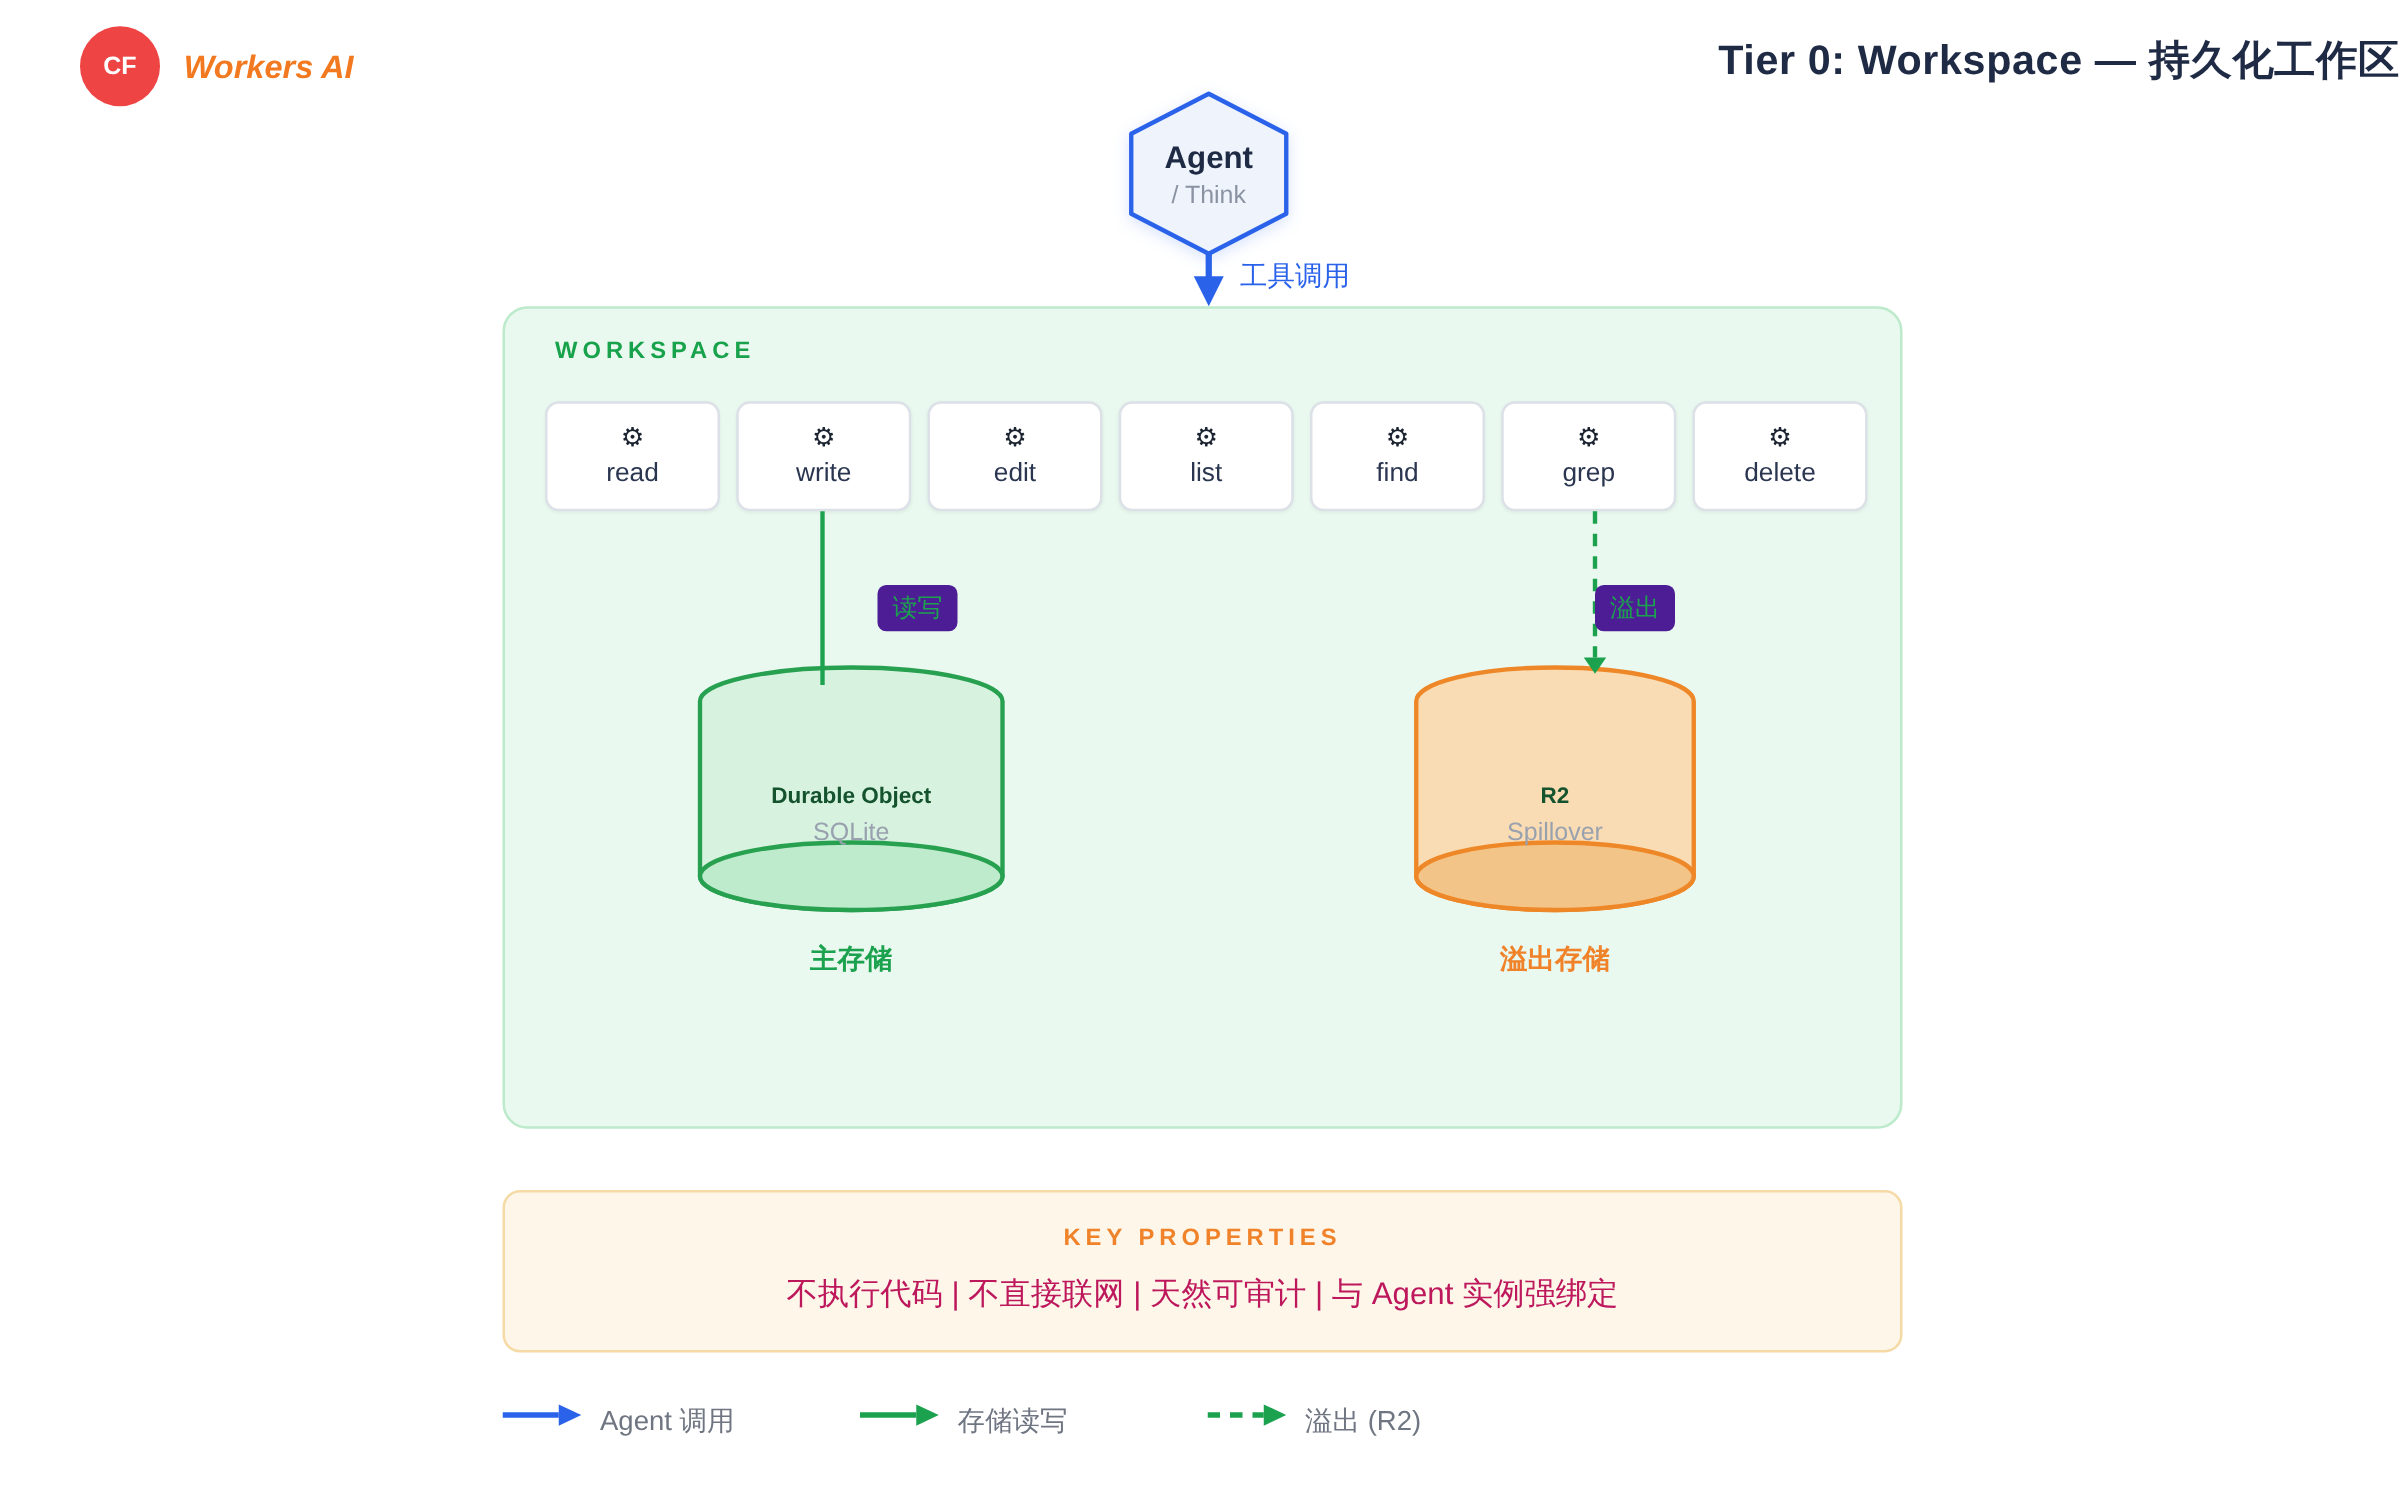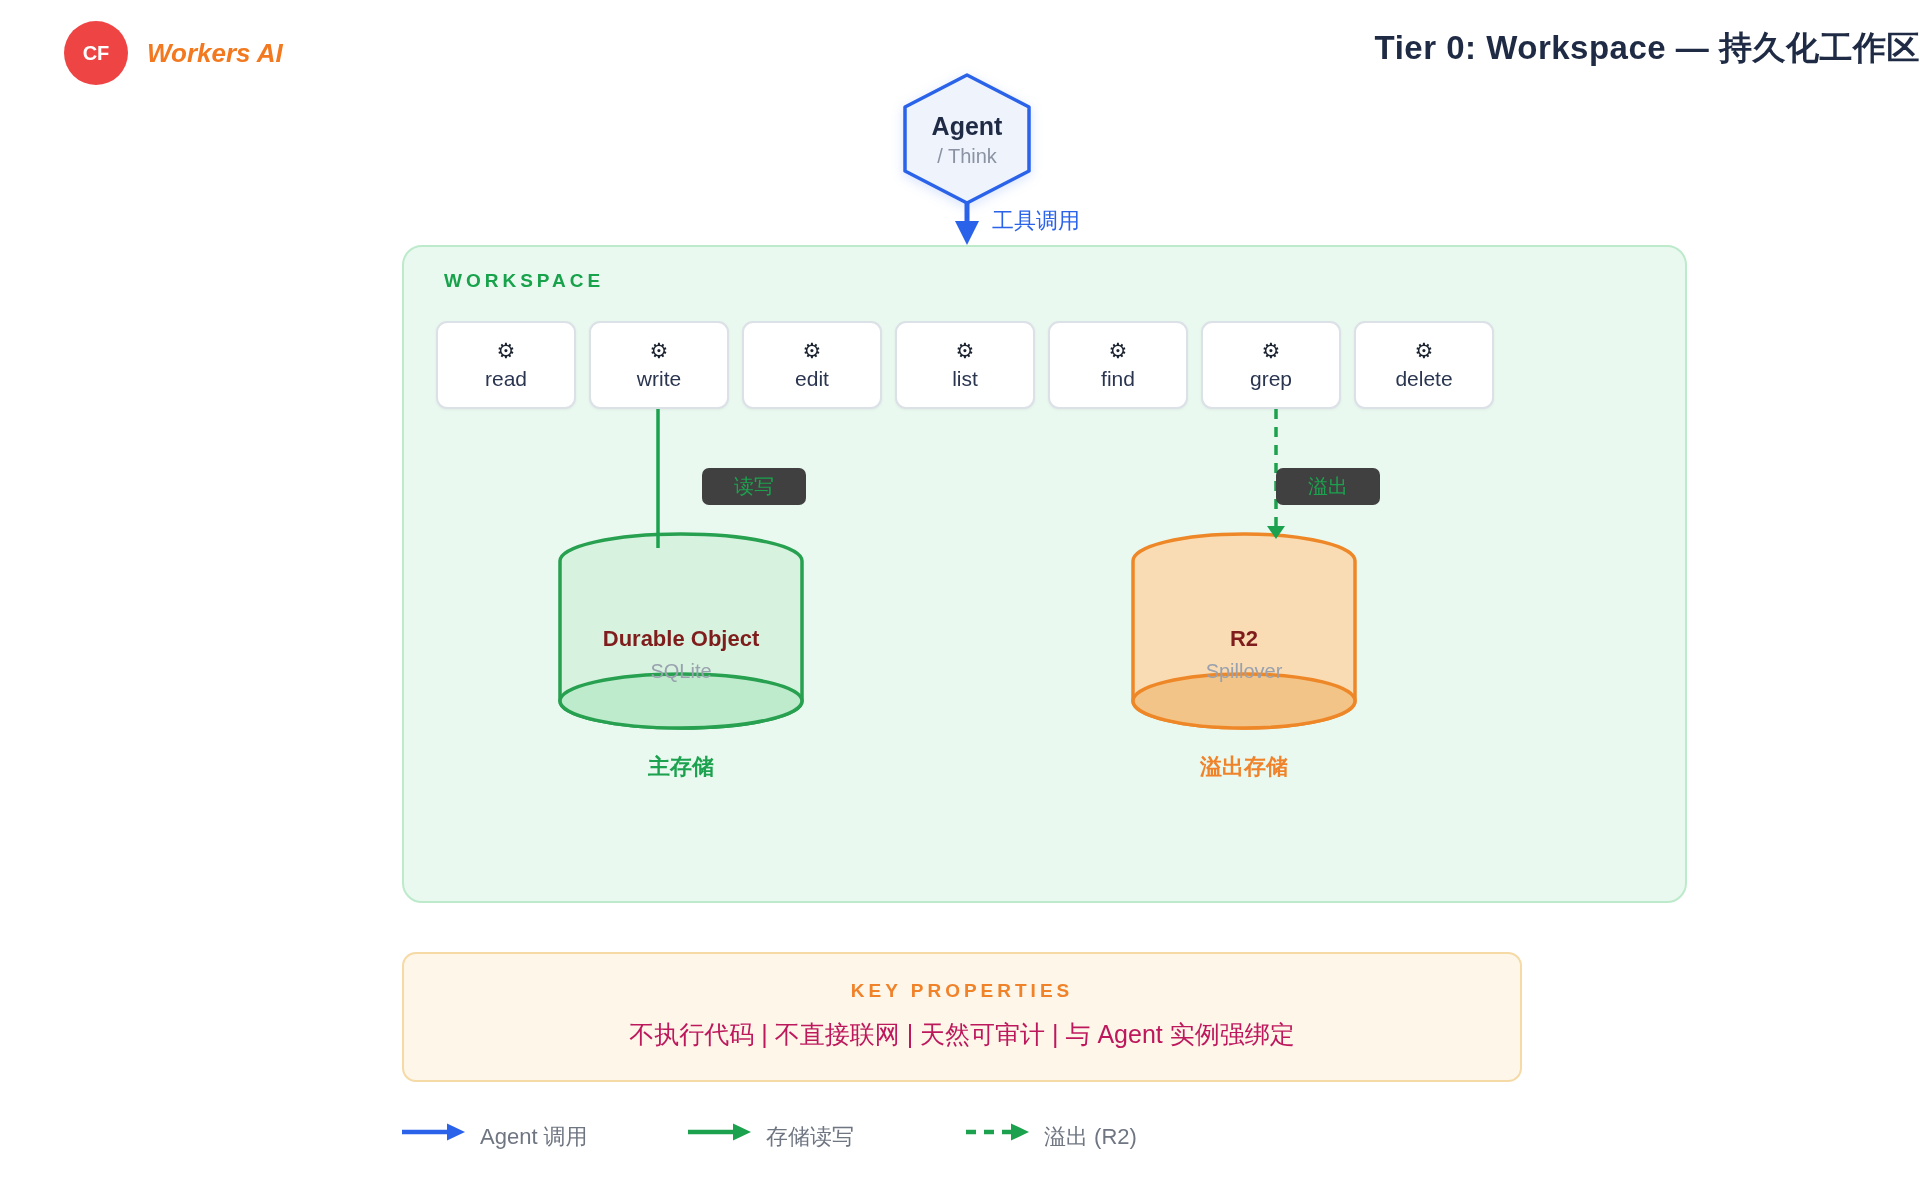--- a/index.html
+++ b/index.html
@@ -40,21 +40,21 @@
   }
   .hexagon-label .name { font-size: 25px; font-weight: bold; color: #1F2B45; }
   .hexagon-label .sub  { font-size: 20px; color: #8B93A3; margin-top: 4px; }
   .tool-call-label {
     position: absolute; left: 992px; top: 206px;
     color: #2A63EA; font-size: 22px; font-weight: 500; z-index: 9;
   }
   
   .workspace-panel {
     position: absolute; left: 402px; top: 245px;
-    width: 1285px; height: 658px;
+    width: 1120px; height: 658px;
     background: #E9F9EF;
     border: 2px solid #BCEACB;
     border-radius: 20px;
     z-index: 1;
   }
   .workspace-title {
     position: absolute; left: 40px; top: 23px;
     color: #17A24B; font-size: 19px; font-weight: bold; letter-spacing: 4px;
   }
   .tools-row {
@@ -72,36 +72,36 @@
     cursor: pointer;
     font-family: inherit;
   }
   .tool-btn .gear { font-size: 21px; line-height: 1; color: #1B2430; }
   .tool-btn .tool-label { font-size: 21px; color: #2A3550; }
   
   .connector-layer { position: absolute; inset: 0; z-index: 5; pointer-events: none; }
   
   .edge-label {
     position: absolute; z-index: 10;
-    background: #404040; border-radius: 7px;
-    padding: 5px 32px;
+    background: #4c1d95; border-radius: 7px;
+    padding: 5px 12px;
     color: #1CA24E; font-size: 20px;
   }
   .edge-label.rw  { left: 702px; top: 468px; }
   .edge-label.spill { left: 1276px; top: 468px; }
   
   .cyl-svg { position: absolute; z-index: 4; }
   .cyl-svg.primary  { left: 556px; top: 527px; }
   .cyl-svg.spillover{ left: 1129px; top: 527px; }
   .cyl-text {
     position: absolute; z-index: 10; text-align: center;
   }
   .cyl-text.primary  { left: 556px; width: 250px; top: 626px; }
   .cyl-text.spillover{ left: 1129px; width: 230px; top: 626px; }
-  .cyl-text .cyl-name { font-size: 22px; font-weight: bold; color: #7f1d1d; }
+  .cyl-text .cyl-name { font-size: 18px; font-weight: bold; color: #14532d; }
   .cyl-text .cyl-sub  { font-size: 20px; color: #99A1AF; margin-top: 8px; }
   .cyl-caption {
     position: absolute; z-index: 10; text-align: center;
     font-size: 22px; font-weight: bold; font-family: Liberation Mono, monospace;
   }
   .cyl-caption.primary   { left: 556px; width: 250px; top: 752px; color: #1CA24E; }
   .cyl-caption.spillover { left: 1129px; width: 230px; top: 752px; color: #F0822A; }
   
   .key-box {
     position: absolute; left: 402px; top: 952px;

